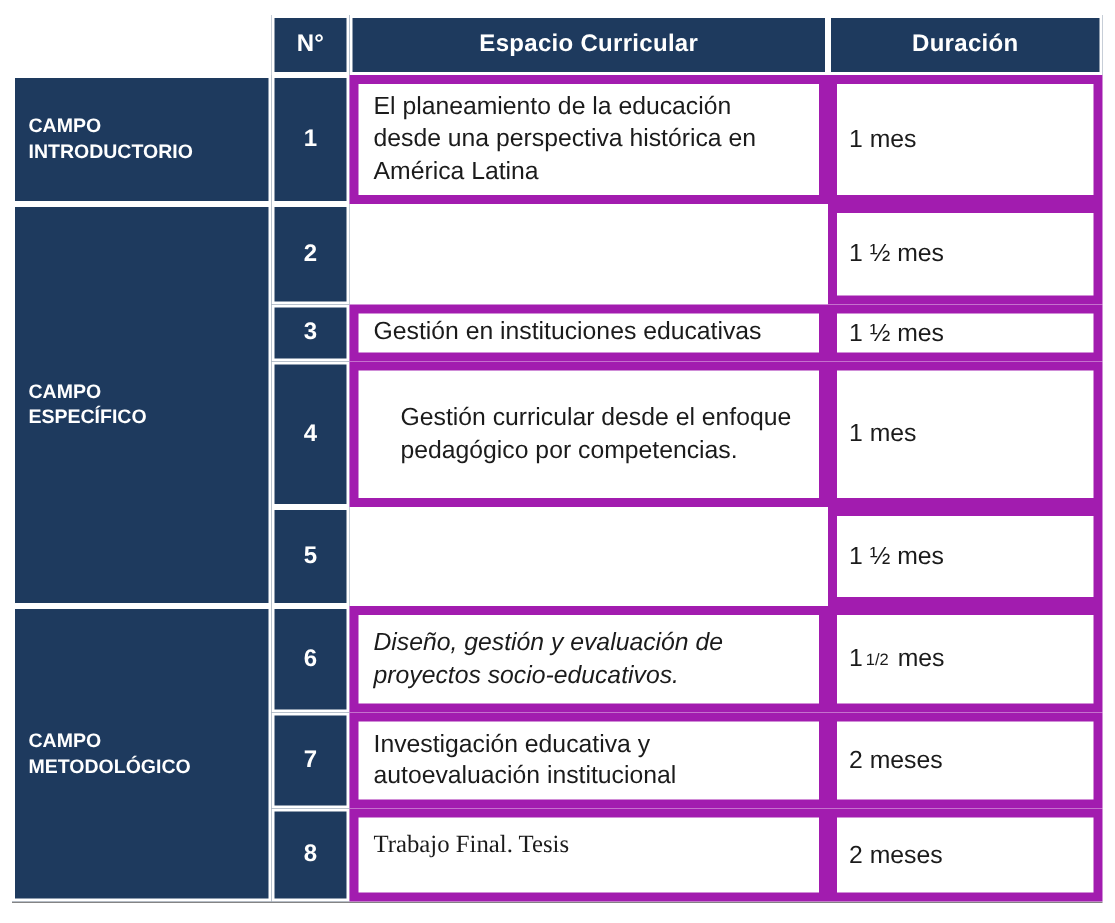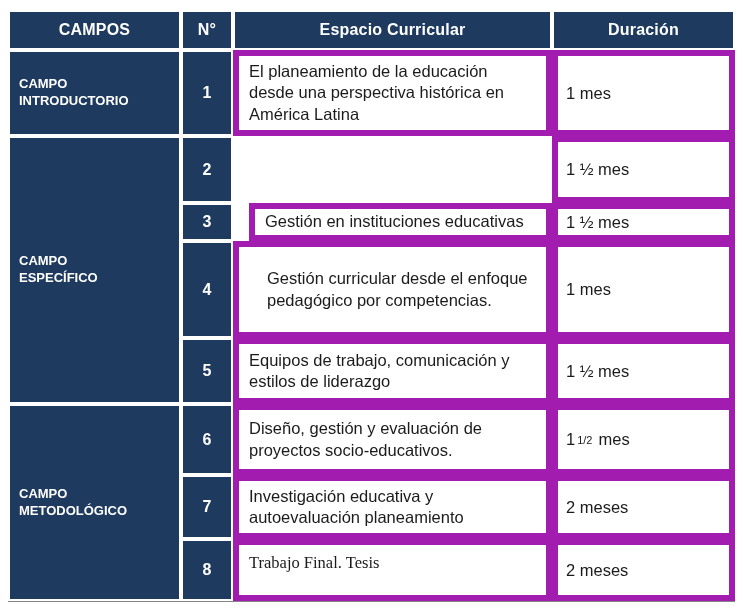--- a/index.html
+++ b/index.html
@@ -59,69 +59,66 @@
     font-size: 11px; font-weight: normal;
     vertical-align: super; line-height: 0;
     margin: 0 6px 0 2px;
   }
 </style>
 </head>
 <body>
 
 <div class="page">
   <div class="table">
-      <div class="cell blue head" style="grid-area: 1 / 1;">CAMPOS</div>
       <div class="cell blue head" style="grid-area: 1 / 2;">N°</div>
       <div class="cell blue head" style="grid-area: 1 / 4;">Duración</div>
       <div class="cell blue head" style="grid-area: 1 / 3;">Espacio Curricular</div>
       <div class="cell blue group" style="grid-area: 2 / 1 / span 1;">CAMPO
 INTRODUCTORIO</div>
       <div class="cell blue num" style="grid-area: 2 / 2;">1</div>
       <div class="cell white espacio fr0" style="grid-area: 2 / 3;">El planeamiento de la educación
 desde una perspectiva histórica en
 América Latina</div>
       <div class="cell white duracion" style="grid-area: 2 / 4;">
         <span>1 mes</span>
       </div>
       <div class="cell blue group" style="grid-area: 3 / 1 / span 4;">CAMPO
 ESPECÍFICO</div>
       <div class="cell blue num" style="grid-area: 3 / 2;">2</div>
       <div class="cell white duracion" style="grid-area: 3 / 4;">
         <span>1 ½ mes</span>
       </div>
       <div class="cell blue num" style="grid-area: 4 / 2;">3</div>
-      <div class="cell white espacio fr2" style="grid-area: 4 / 3; margin-left: 16px;">Gestión en instituciones educativas</div>
+      <div class="cell white espacio fr2" style="grid-area: 4 / 3;">Gestión en instituciones educativas</div>
       <div class="cell white duracion" style="grid-area: 4 / 4;">
         <span>1 ½ mes</span>
       </div>
       <div class="cell blue num" style="grid-area: 5 / 2;">4</div>
       <div class="cell white espacio fr3" style="grid-area: 5 / 3; padding-left: 28px;">Gestión curricular desde el enfoque
 pedagógico por competencias.</div>
       <div class="cell white duracion" style="grid-area: 5 / 4;">
         <span>1 mes</span>
       </div>
       <div class="cell blue num" style="grid-area: 6 / 2;">5</div>
-      <div class="cell white espacio fr4" style="grid-area: 6 / 3;">Equipos de trabajo, comunicación y
-estilos de liderazgo</div>
       <div class="cell white duracion" style="grid-area: 6 / 4;">
         <span>1 ½ mes</span>
       </div>
       <div class="cell blue group" style="grid-area: 7 / 1 / span 3;">CAMPO
 METODOLÓGICO</div>
       <div class="cell blue num" style="grid-area: 7 / 2;">6</div>
-      <div class="cell white espacio fr5" style="grid-area: 7 / 3;">Diseño, gestión y evaluación de
+      <div class="cell white espacio fr5" style="grid-area: 7 / 3; font-style: italic;">Diseño, gestión y evaluación de
 proyectos socio-educativos.</div>
       <div class="cell white duracion" style="grid-area: 7 / 4;">
         <span>1</span>
         <sup>1/2</sup>
         <span>mes</span>
       </div>
       <div class="cell blue num" style="grid-area: 8 / 2;">7</div>
       <div class="cell white espacio fr6" style="grid-area: 8 / 3;">Investigación educativa y
-autoevaluación planeamiento</div>
+autoevaluación institucional</div>
       <div class="cell white duracion" style="grid-area: 8 / 4;">
         <span>2 meses</span>
       </div>
       <div class="cell blue num" style="grid-area: 9 / 2;">8</div>
       <div class="cell white espacio fr7" style="grid-area: 9 / 3; font-family: Liberation Serif, serif;">Trabajo Final. Tesis</div>
       <div class="cell white duracion" style="grid-area: 9 / 4;">
         <span>2 meses</span>
       </div>
     </div>
 </div>

